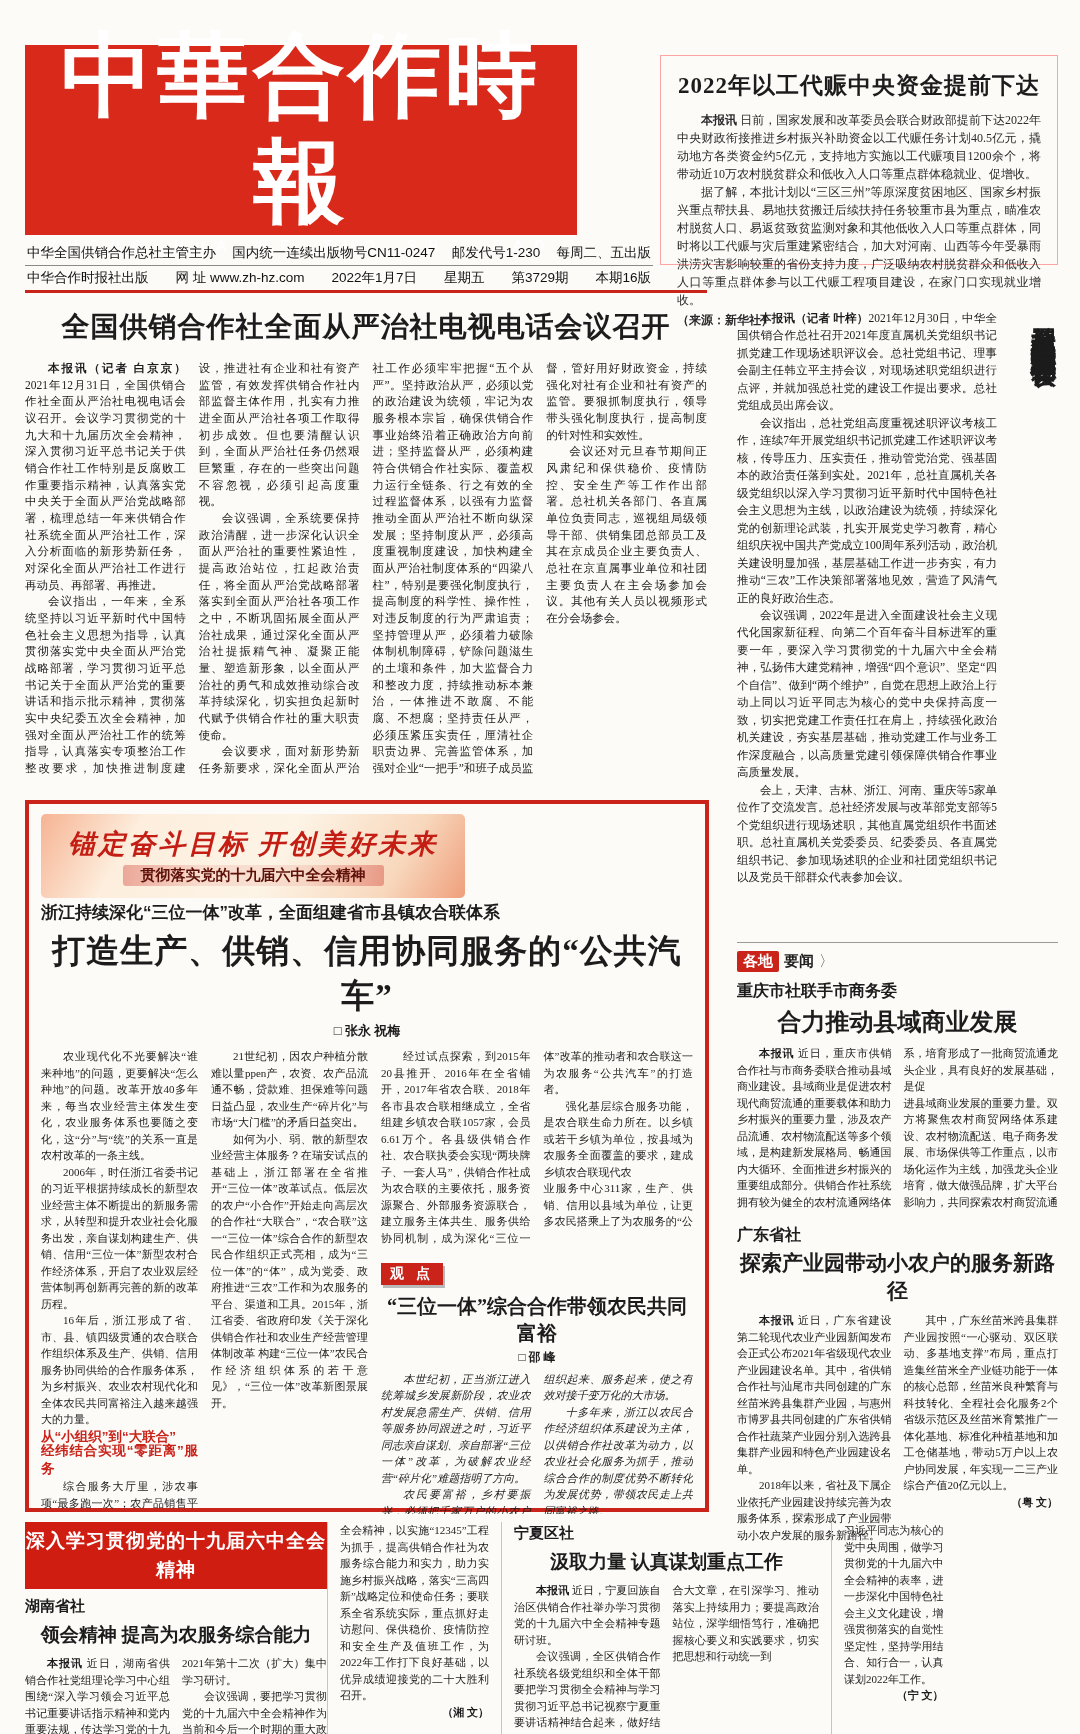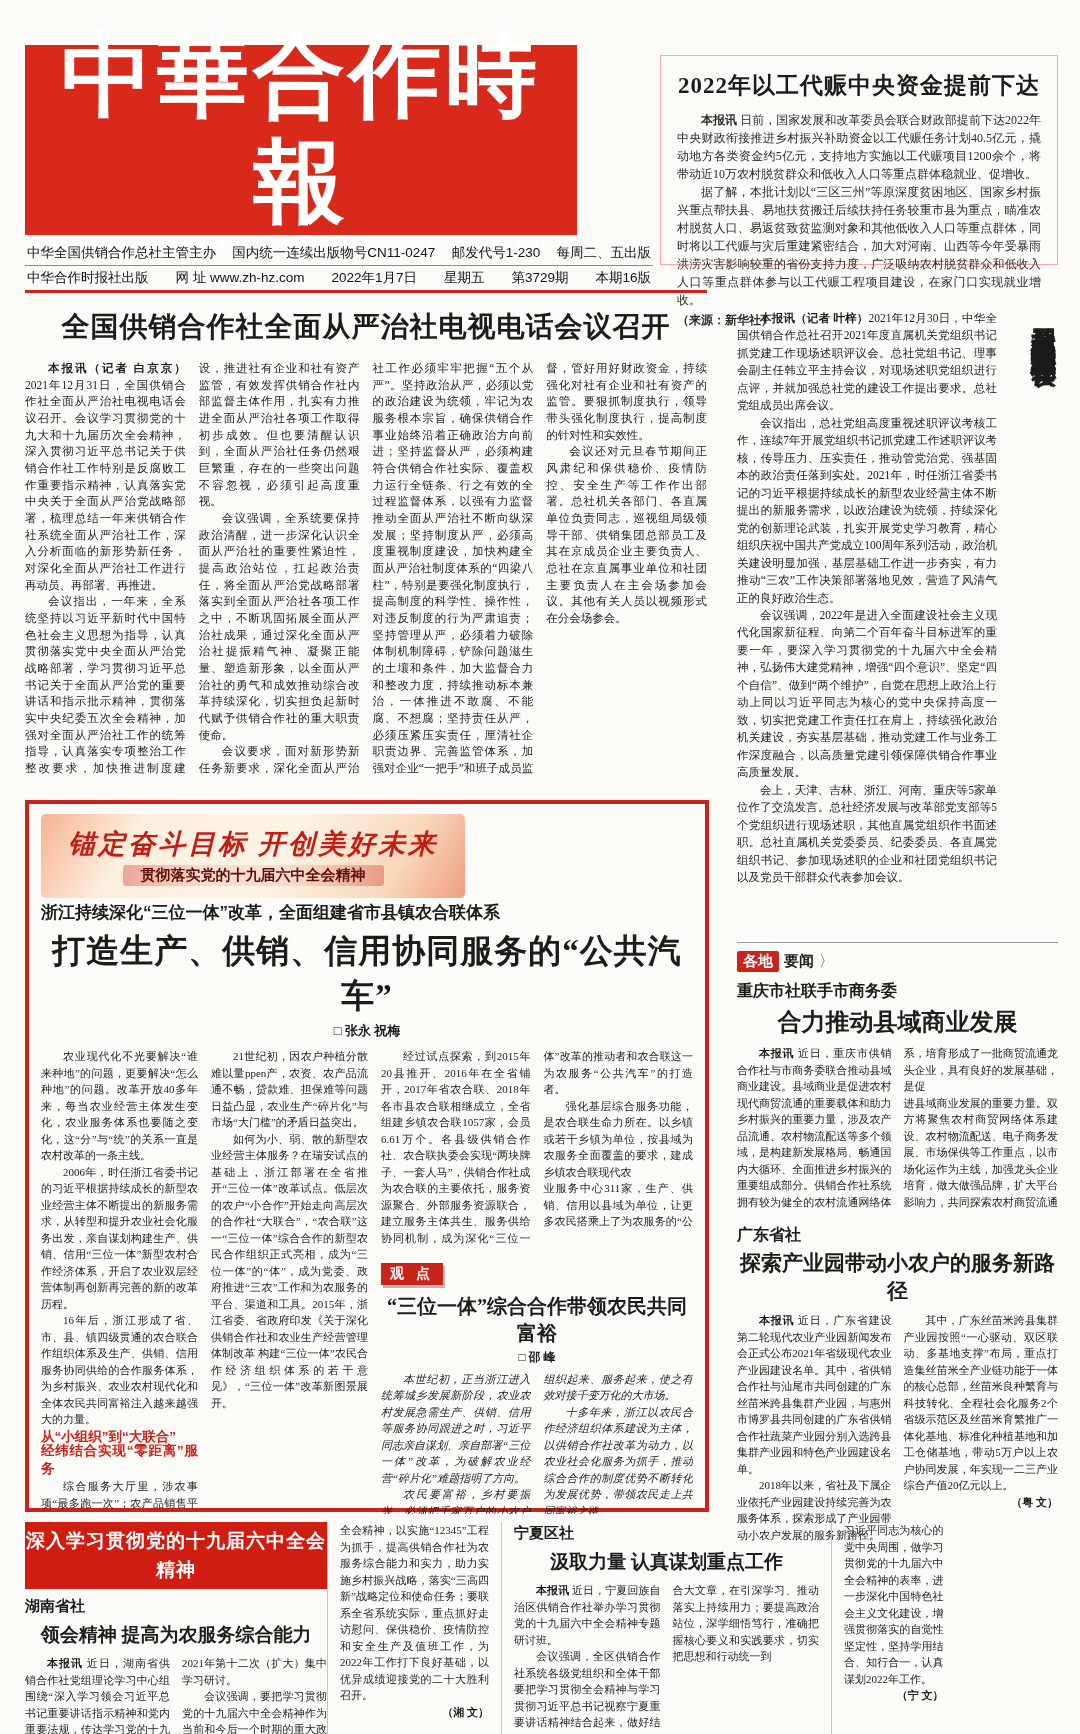--- a/index.html
+++ b/index.html
@@ -194,21 +194,21 @@
           </div>
         </div>
       </div>
     </div>
   </section>
 
   <aside class="right-col">
     <article class="zs">
       <div class="zs-body">
         <p class="indent"><b class="lead">本报讯（记者 叶梓）</b><span>2021年12月30日，中华全国供销合作总社召开2021年度直属机关党组织书记抓党建工作现场述职评议会。总社党组书记、理事会副主任韩立平主持会议，对现场述职党组织进行点评，并就加强总社党的建设工作提出要求。总社党组成员出席会议。</span></p>
-        <p class="indent">会议指出，总社党组高度重视述职评议考核工作，连续7年开展党组织书记抓党建工作述职评议考核，传导压力、压实责任，推动管党治党、强基固本的政治责任落到实处。2021年，时任浙江省委书记的习近平根据持续成长的新型农业经营主体不断提出的新服务需求，以政治建设为统领，持续深化党的创新理论武装，扎实开展党史学习教育，精心组织庆祝中国共产党成立100周年系列活动，政治机关建设明显加强，基层基础工作进一步夯实，有力推动“三农”工作决策部署落地见效，营造了风清气正的良好政治生态。</p>
+        <p class="indent">会议指出，总社党组高度重视述职评议考核工作，连续7年开展党组织书记抓党建工作述职评议考核，传导压力、压实责任，推动管党治党、强基固本的政治责任落到实处。2021年，总社直属机关各级党组织以深入学习贯彻习近平新时代中国特色社会主义思想为主线，以政治建设为统领，持续深化党的创新理论武装，扎实开展党史学习教育，精心组织庆祝中国共产党成立100周年系列活动，政治机关建设明显加强，基层基础工作进一步夯实，有力推动“三农”工作决策部署落地见效，营造了风清气正的良好政治生态。</p>
         <p class="indent">会议强调，2022年是进入全面建设社会主义现代化国家新征程、向第二个百年奋斗目标进军的重要一年，要深入学习贯彻党的十九届六中全会精神，弘扬伟大建党精神，增强“四个意识”、坚定“四个自信”、做到“两个维护”，自觉在思想上政治上行动上同以习近平同志为核心的党中央保持高度一致，切实把党建工作责任扛在肩上，持续强化政治机关建设，夯实基层基础，推动党建工作与业务工作深度融合，以高质量党建引领保障供销合作事业高质量发展。</p>
         <p class="indent">会上，天津、吉林、浙江、河南、重庆等5家单位作了交流发言。总社经济发展与改革部党支部等5个党组织进行现场述职，其他直属党组织作书面述职。总社直属机关党委委员、纪委委员、各直属党组织书记、参加现场述职的企业和社团党组织书记以及党员干部群众代表参加会议。</p>
       </div>
       <div class="zs-title">总社召开直属机关党组织书记抓党建工作现场述职评议会</div>
     </article>
 
     <div class="divider"></div>
 
     <section>
       <div class="gedi-row sans">

